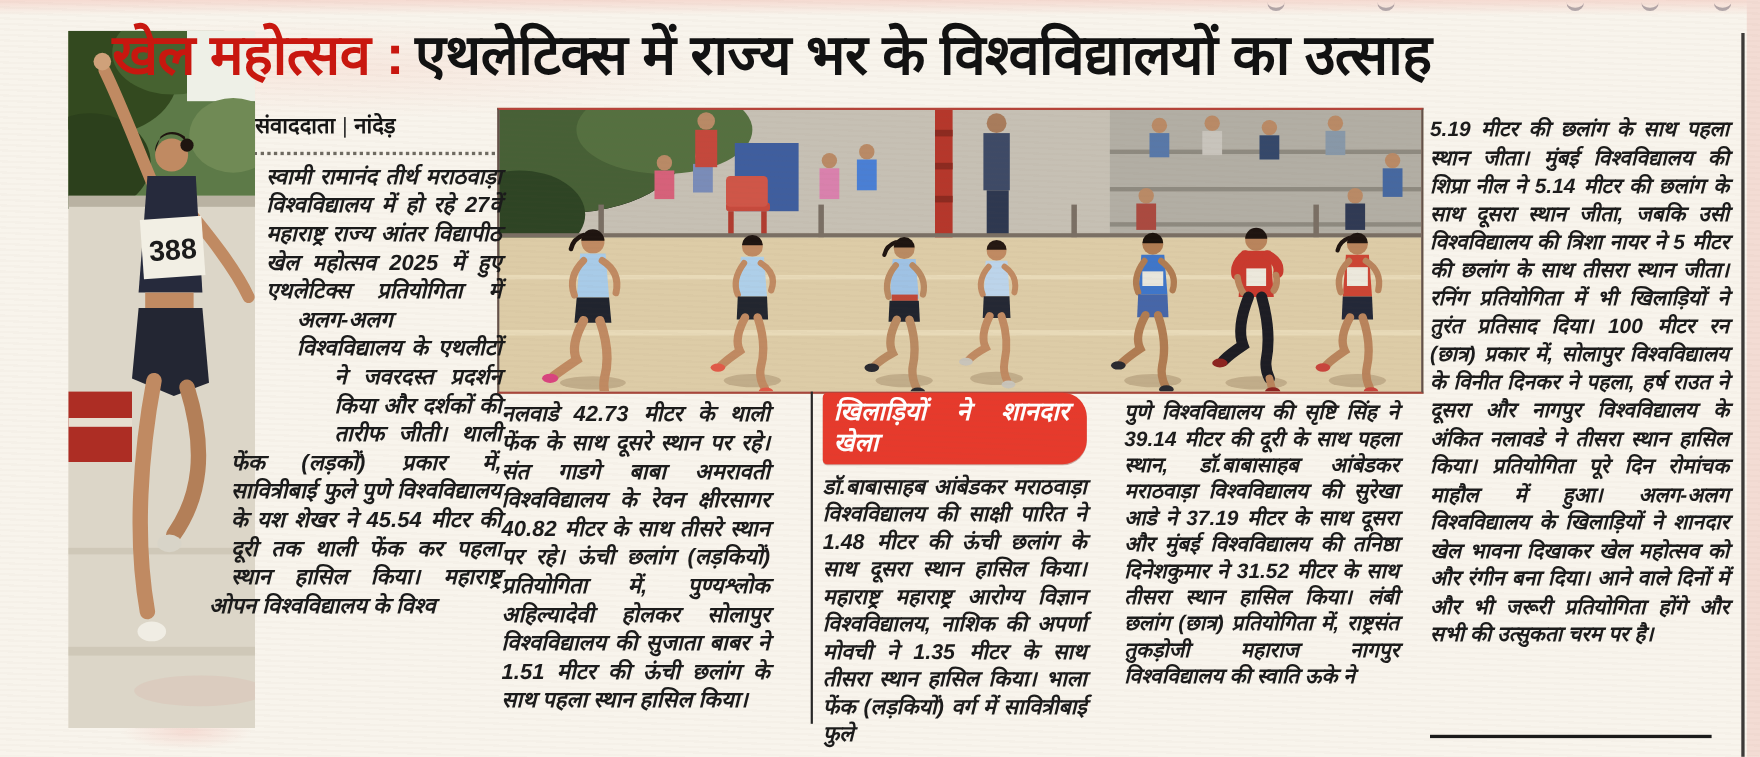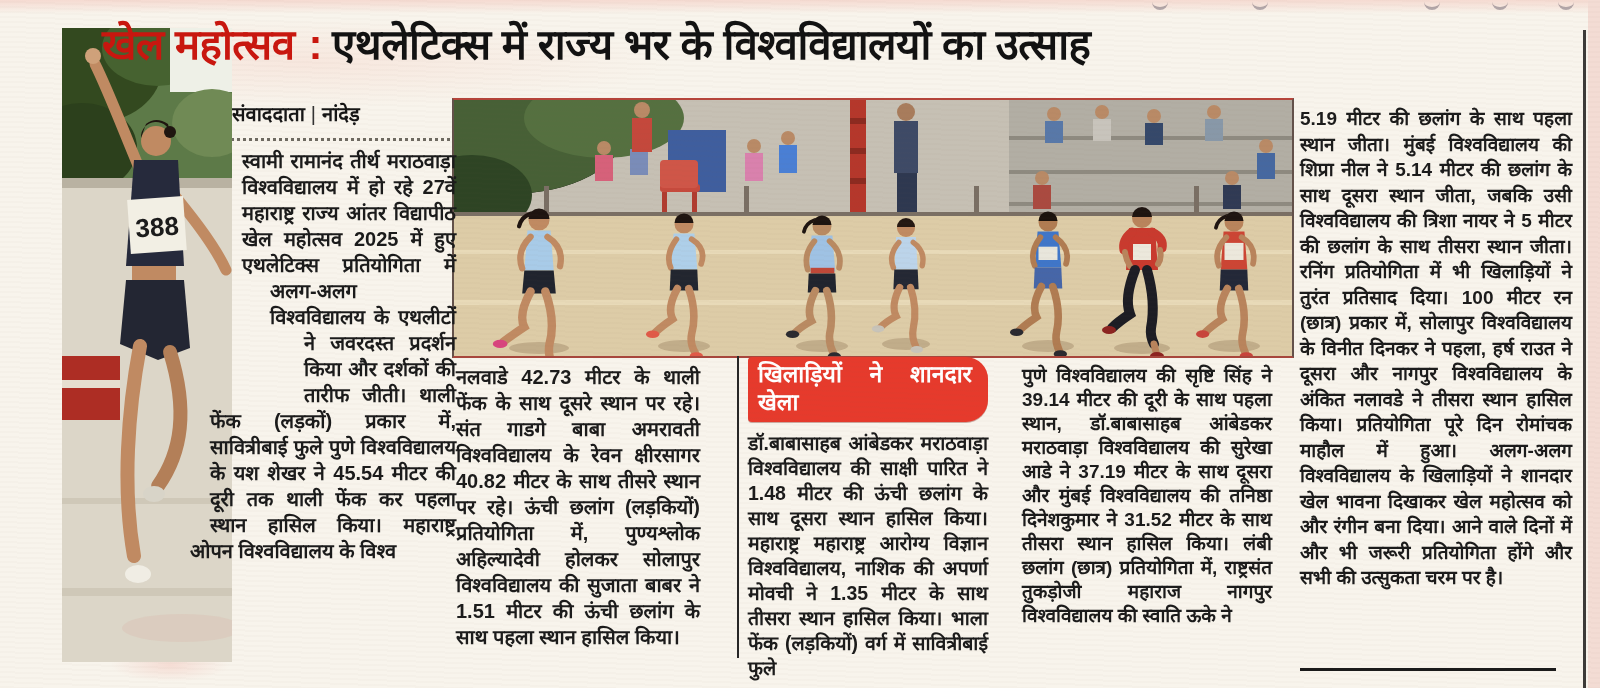--- a/index.html
+++ b/index.html
@@ -16,38 +16,38 @@
   .head-wash{left:60px;top:18px;width:620px;height:90px;
     background:radial-gradient(ellipse at 40% 50%,rgba(242,164,150,.16),rgba(242,164,150,0) 70%);}
   .right-pink{left:1588px;top:0;width:12px;height:688px;background:#f3dcd4;}
   .bl-smudge{left:110px;top:648px;width:120px;height:34px;
     background:radial-gradient(ellipse,rgba(236,150,140,.25),rgba(236,150,140,0) 70%);}
   .grain{left:0;top:0;width:1600px;height:688px;pointer-events:none;
     background:repeating-linear-gradient(2deg,rgba(120,90,70,.022) 0 2px,rgba(255,255,255,0) 2px 5px);}
 
   
   .masthead{left:102px;top:22px;width:1444px;white-space:nowrap;z-index:6;
-    font-weight:700;font-size:42px;line-height:1.1;letter-spacing:-0.5px;}
+    font-weight:700;font-size:51px;line-height:1.1;letter-spacing:-0.5px;}
   .masthead .kicker{color:#c8170f;}
   .masthead .sep{color:#c8170f;padding:0 10px 0 14px;}
   .masthead .main{color:#121212;}
 
   
   .byline{left:232px;top:100px;width:218px;font-size:20px;font-weight:700;color:#151515;}
   .byline .pipe{font-weight:400;color:#333;padding:0 6px;}
   .dotrule{left:230px;top:138px;width:228px;height:0;border-top:3px dotted #6e6a61;}
 
   
   .photo1{left:62px;top:28px;width:170px;height:634px;z-index:2;overflow:hidden;}
   .photo2{left:452px;top:98px;width:842px;height:260px;overflow:hidden;
     border:2px solid #63514а;border:2px solid #63514a;border-top-color:#b5443a;border-bottom-color:#a8463c;
     box-sizing:border-box;background:#d9cdb0;}
 
   
-  .col{position:absolute;text-align:justify;color:#1b1b1b;}
+  .col{position:absolute;text-align:justify;color:#1b1b1b;font-style:italic;}
   .col p{margin:0;}
   .col1{left:186px;top:148px;width:270px;height:534px;font-size:20px;line-height:26px;font-weight:600;z-index:3;}
   .sp{float:left;clear:left;}
   .sp1{width:56px;height:134px;}
   .sp2{width:84px;height:54px;}
   .sp3{width:118px;height:56px;}
   .sp4{width:24px;height:128px;}
   .sp5{width:4px;height:52px;}
   .col2{left:456px;top:364px;width:244px;font-size:20px;line-height:26px;font-weight:600;}
   .col3{left:748px;top:357px;width:240px;font-size:19.5px;line-height:25px;font-weight:600;}

